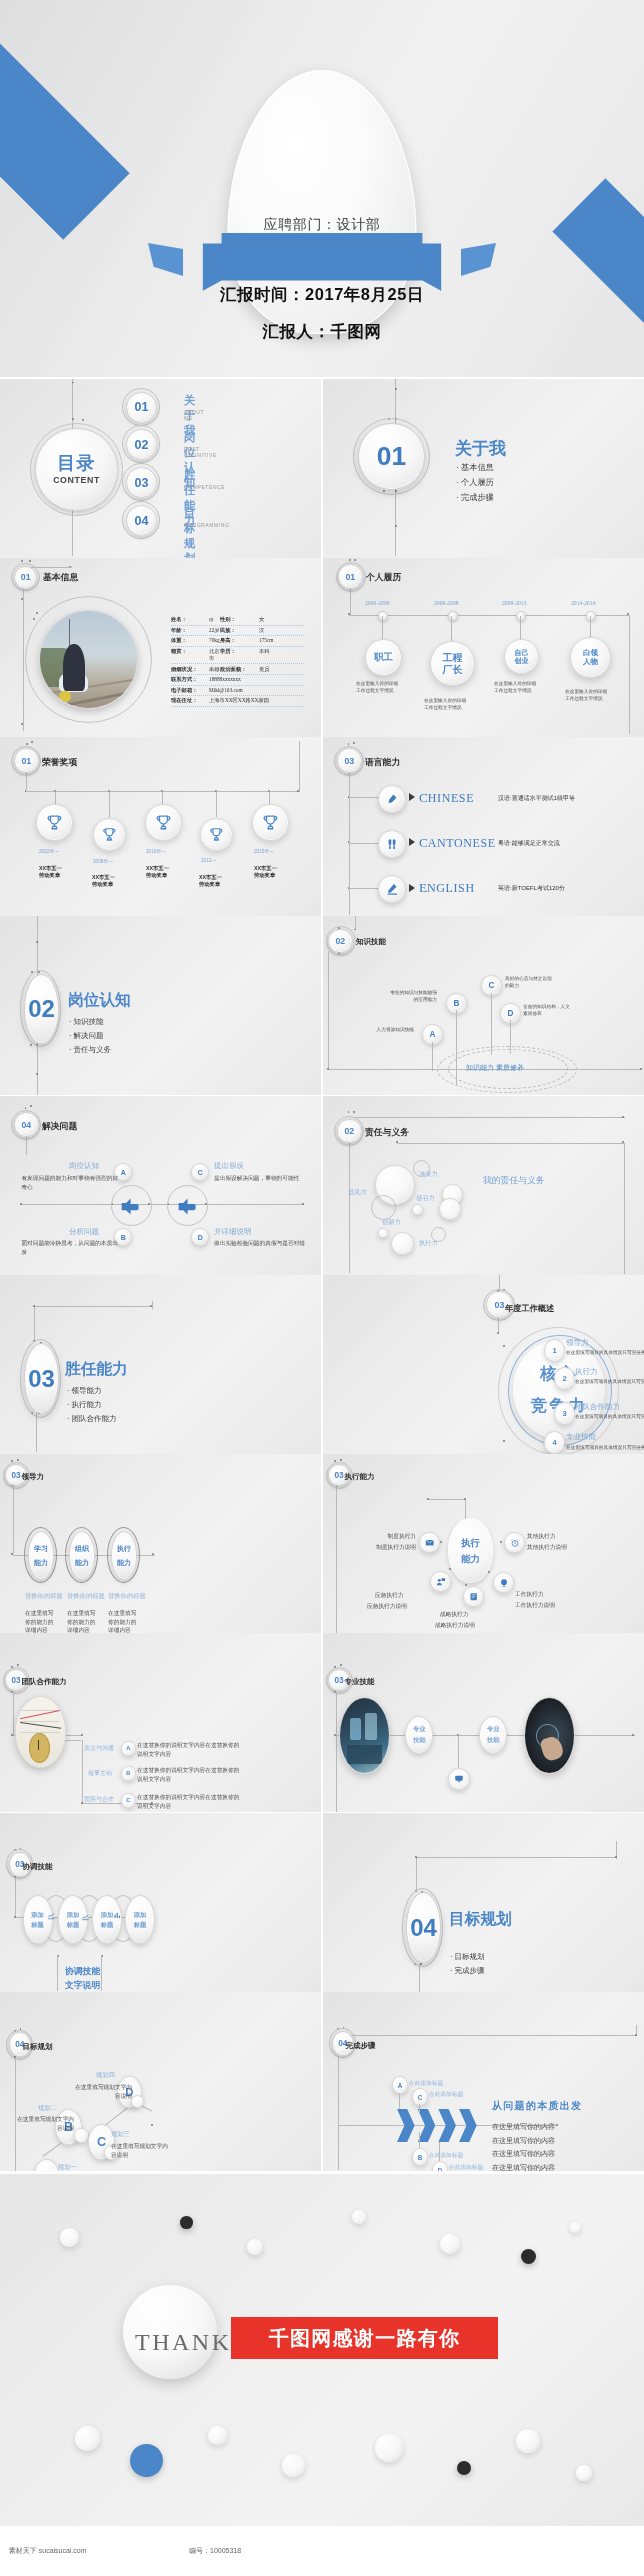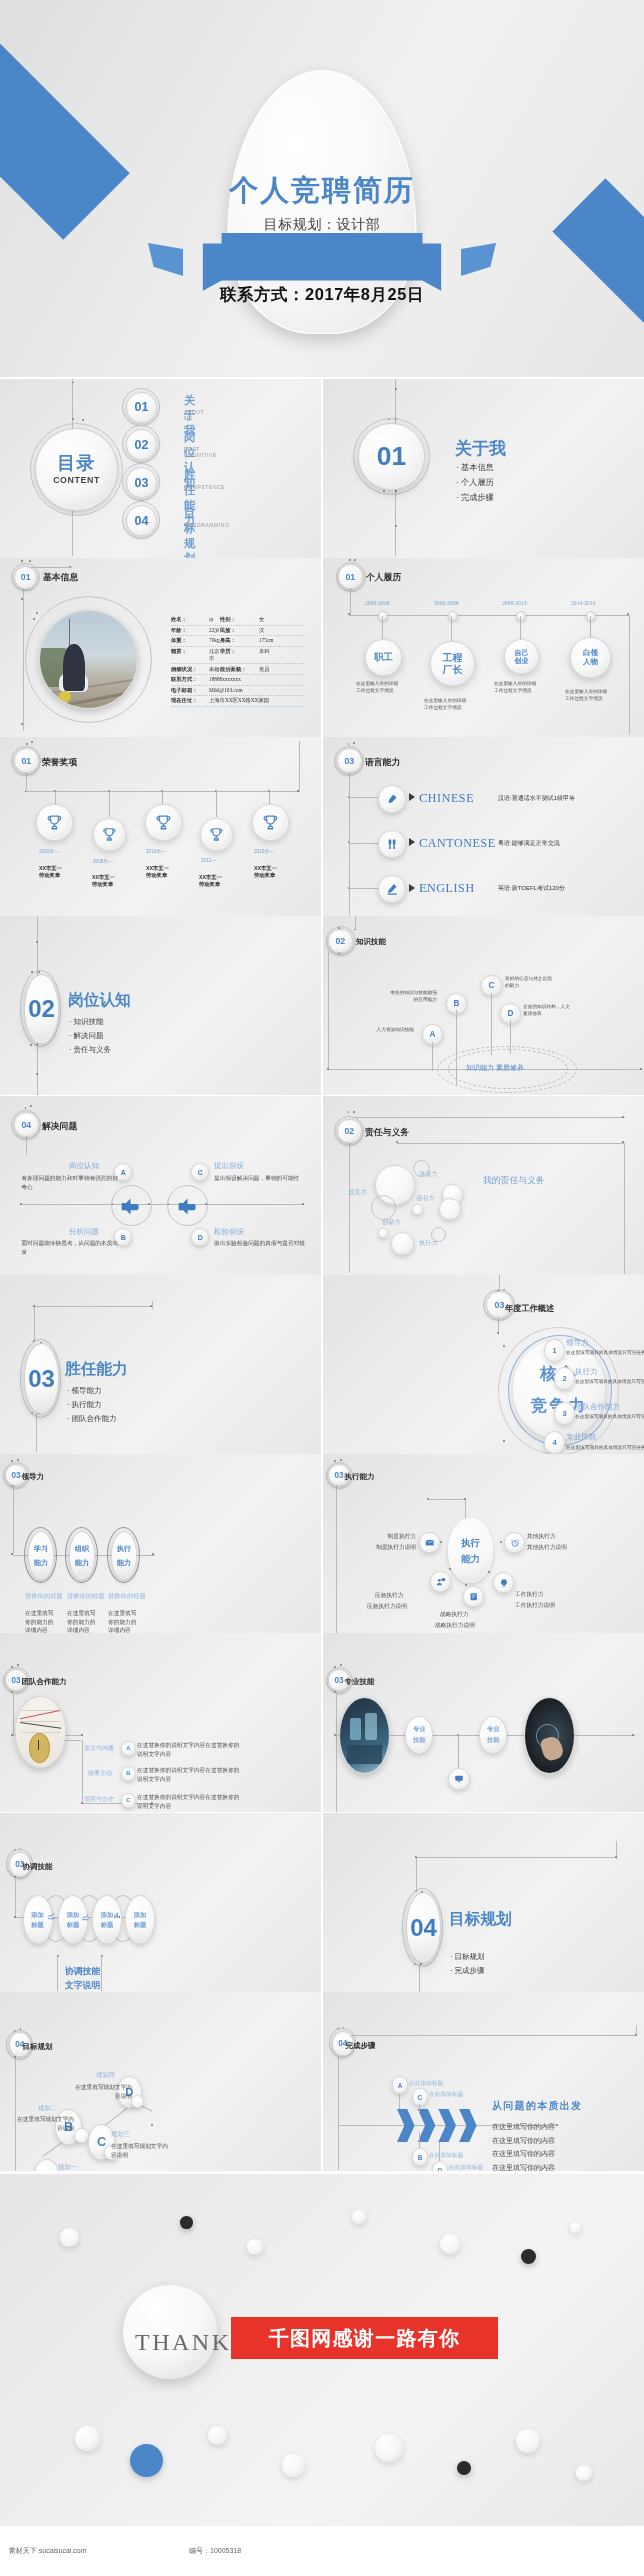--- a/index.html
+++ b/index.html
@@ -227,26 +227,26 @@
 </style>
 </head>
 <body>
 
 <div class="page">
 
   <div class="slide" id="cover">
     <div class="ribbon-corner"></div>
     <div class="ribbon-corner2"></div>
     <div class="egg"></div>
-    <div class="c-title">个人竞聘简历</div>
-    <div class="c-sub">目标规划：设计部</div>
+    <div class="c-sub">应聘部门：设计部</div>
     <div class="b-wing-l"></div>
     <div class="b-wing-r"></div>
     <div class="banner"></div>
-    <div class="c-time">联系方式：2017年8月25日</div>
+    <div class="c-time">汇报时间：2017年8月25日</div>
+    <div class="c-person">汇报人：千图网</div>
   </div>
 
   <div class="slide half" id="toc" style="left:0;top:379px;">
     <div class="ln v" style="left:72px;top:0;height:177px;"></div>
     <div class="dot" style="left:72px;top:2.5px;"></div>
     <div class="dot" style="left:72px;top:39px;"></div>
     <div class="dot" style="left:72px;top:111px;"></div>
     <div class="dot" style="left:62px;top:111px;"></div>
     <div class="dot" style="left:82px;top:40px;"></div>
     <div class="ring" style="left:30px;top:44px;width:91px;height:91px;"></div>
@@ -645,21 +645,21 @@
 
     <div class="abcd" style="left:114px;top:132px;width:16.4px;height:16.4px;font-size:7px;">B</div>
     <div class="lite-txt" style="left:69px;top:131px;font-size:7.5px;color:#7fa9d6;">分析问题</div>
     <div class="body-txt" style="left:21.4px;top:143px;width:98px;font-size:5.7px;">面对问题能冷静思考，从问题的本质出发</div>
 
     <div class="abcd" style="left:191px;top:67px;width:16.4px;height:16.4px;font-size:7px;">C</div>
     <div class="lite-txt" style="left:214px;top:65px;font-size:7.5px;color:#7fa9d6;">提出假设</div>
     <div class="body-txt" style="left:214px;top:78px;width:94px;font-size:5.7px;">提出假设解决问题，事物的可能性</div>
 
     <div class="abcd" style="left:191px;top:132px;width:16.4px;height:16.4px;font-size:7px;">D</div>
-    <div class="lite-txt" style="left:214px;top:131px;font-size:7.5px;color:#7fa9d6;">检验假设</div>
+    <div class="lite-txt" style="left:214px;top:131px;font-size:7.5px;color:#7fa9d6;">并详细说明</div>
     <div class="body-txt" style="left:214px;top:143px;width:94px;font-size:5.7px;">做出实验检验问题的真假与是否对错</div>
   </div>
 
   <div class="slide half" style="left:323px;top:1096px;">
     <div class="ln v" style="left:26px;top:39px;height:138px;"></div>
     <div class="ln h" style="left:30px;top:21.4px;width:272px;"></div>
     <div class="ln h" style="left:74px;top:47px;width:228px;"></div>
     <div class="ln v" style="left:301px;top:47px;height:131px;"></div>
     <div class="dot" style="left:24.5px;top:15px;"></div>
     <div class="dot" style="left:30px;top:15px;"></div>

